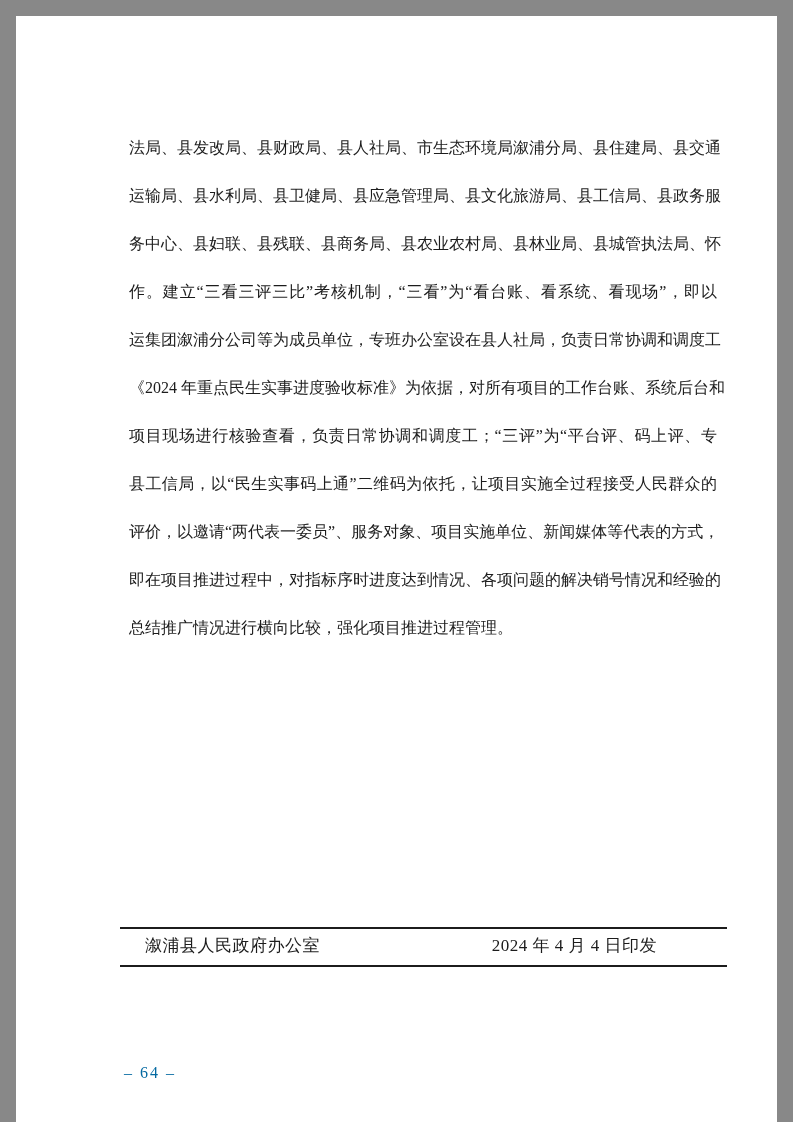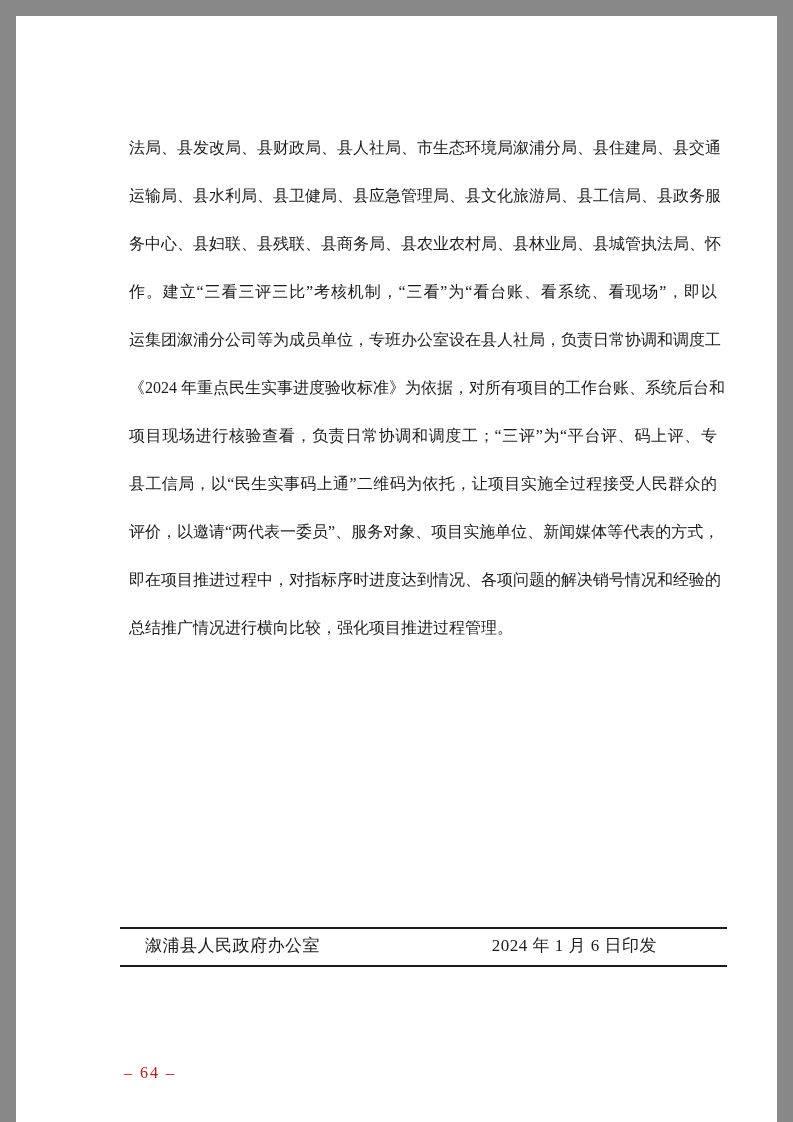--- a/index.html
+++ b/index.html
@@ -44,21 +44,21 @@
     padding: 0 62px 0 17px;
     font-size: 17px;
   }
   .footer-issuer { letter-spacing: 0.5px; }
   .footer-date { letter-spacing: 0.5px; }
   .page-number {
     position: absolute;
     left: 100px;
     top: 1040px;
     font-size: 16px;
-    color: #b91c1c;
+    color: #0369a1;
     letter-spacing: 2px;
   }
 </style>
 </head>
 <body>
 
 <div class="page">
 
   <div class="body-text">
     <div class="line">法局、县发改局、县财政局、县人社局、市生态环境局溆浦分局、县住建局、县交通</div>
@@ -69,18 +69,18 @@
     <div class="line">《2024 年重点民生实事进度验收标准》为依据，对所有项目的工作台账、系统后台和</div>
     <div class="line">项目现场进行核验查看，负责日常协调和调度工；“三评”为“平台评、码上评、专</div>
     <div class="line">县工信局，以“民生实事码上通”二维码为依托，让项目实施全过程接受人民群众的</div>
     <div class="line">评价，以邀请“两代表一委员”、服务对象、项目实施单位、新闻媒体等代表的方式，</div>
     <div class="line">即在项目推进过程中，对指标序时进度达到情况、各项问题的解决销号情况和经验的</div>
     <div class="line last">总结推广情况进行横向比较，强化项目推进过程管理。</div>
   </div>
 
   <div class="footer-box">
     <span class="footer-issuer">溆浦县人民政府办公室</span>
-    <span class="footer-date">2024 年 1 月 6 日印发</span>
+    <span class="footer-date">2024 年 4 月 4 日印发</span>
   </div>
 
   <div class="page-number">– 64 –</div>
 
 </div>
 
 </body></html>

